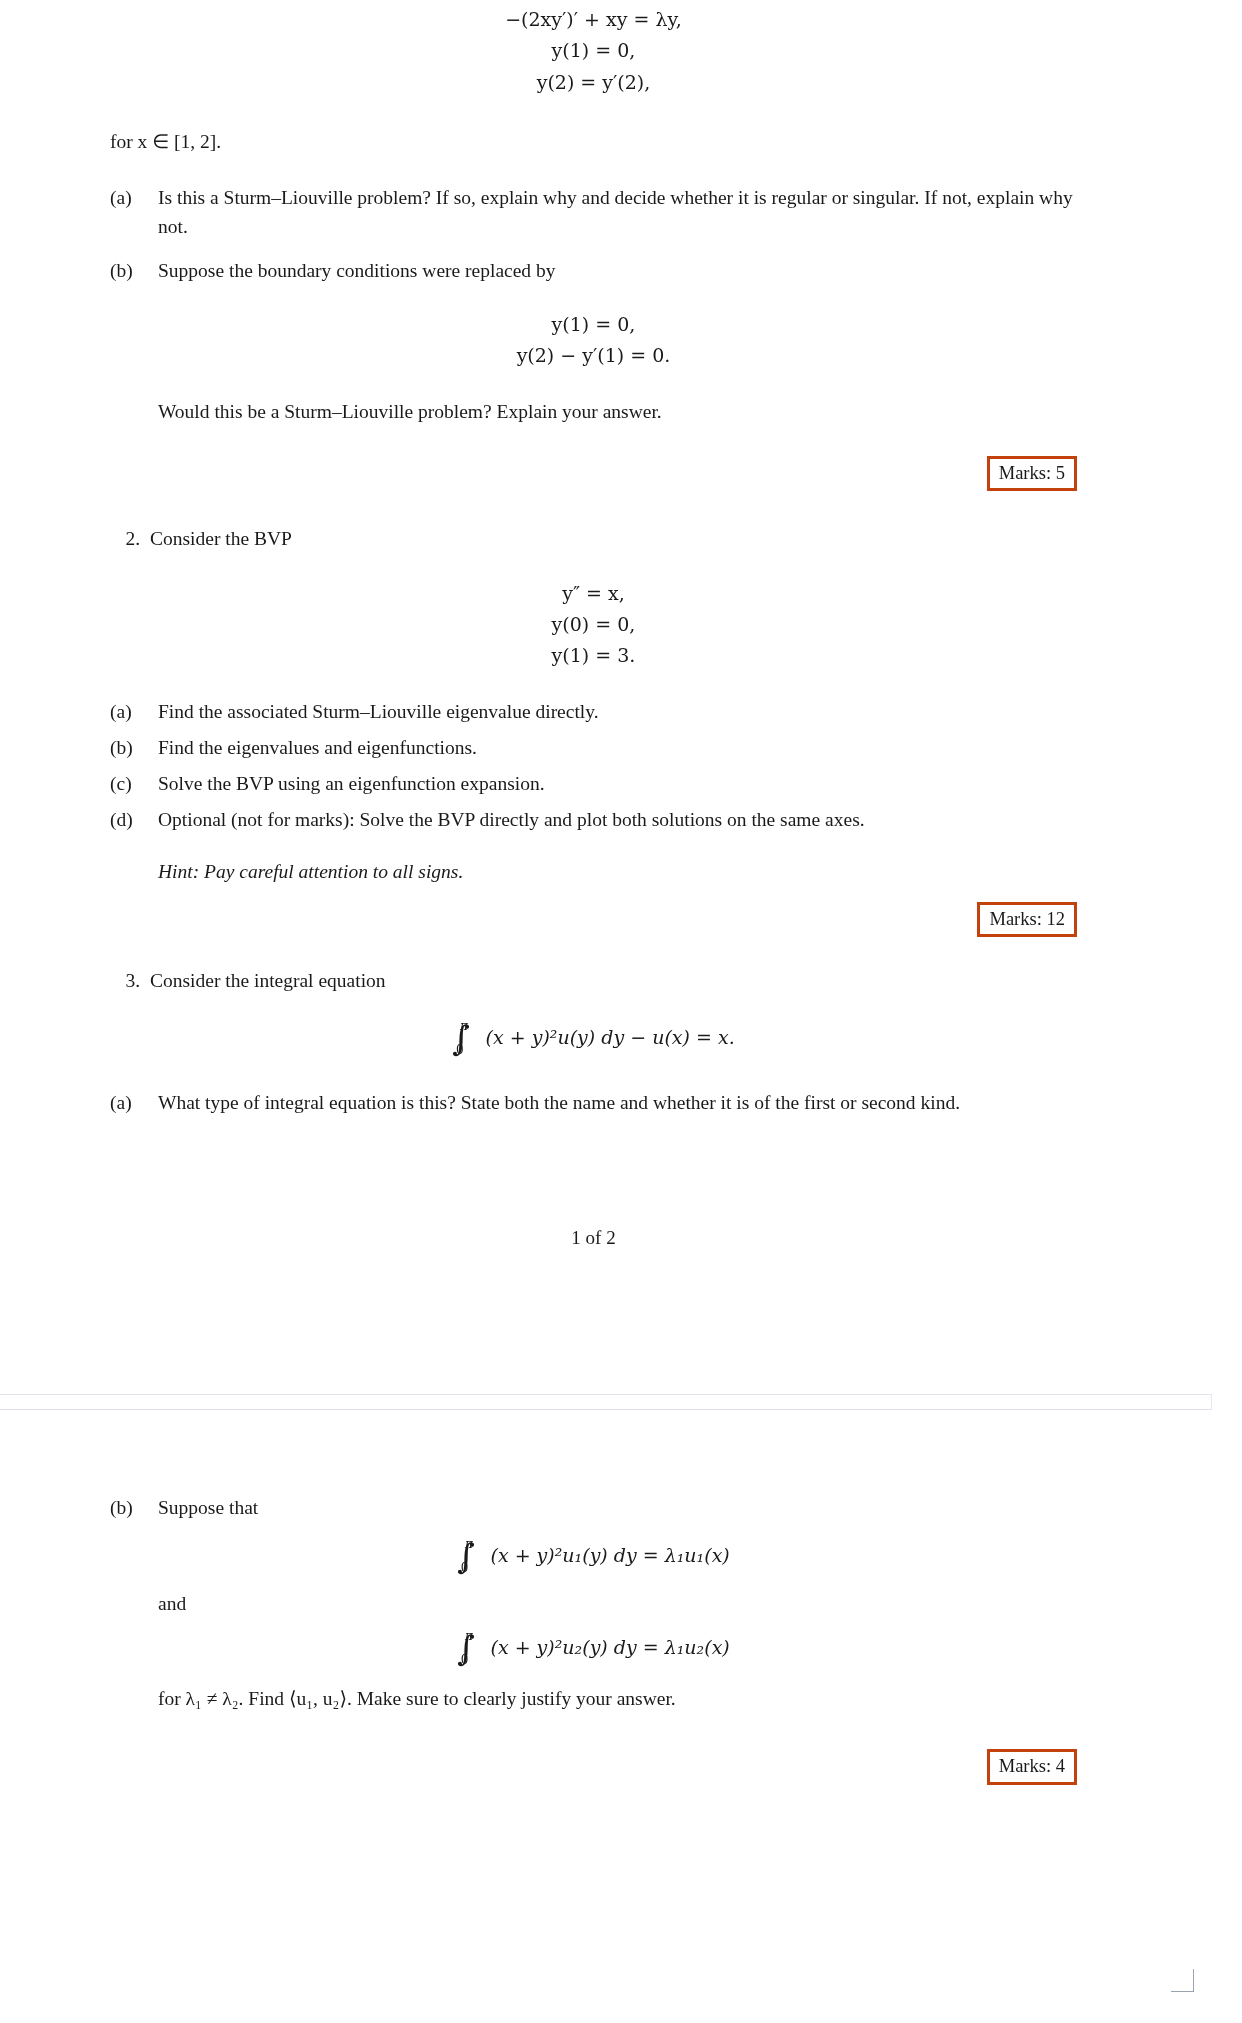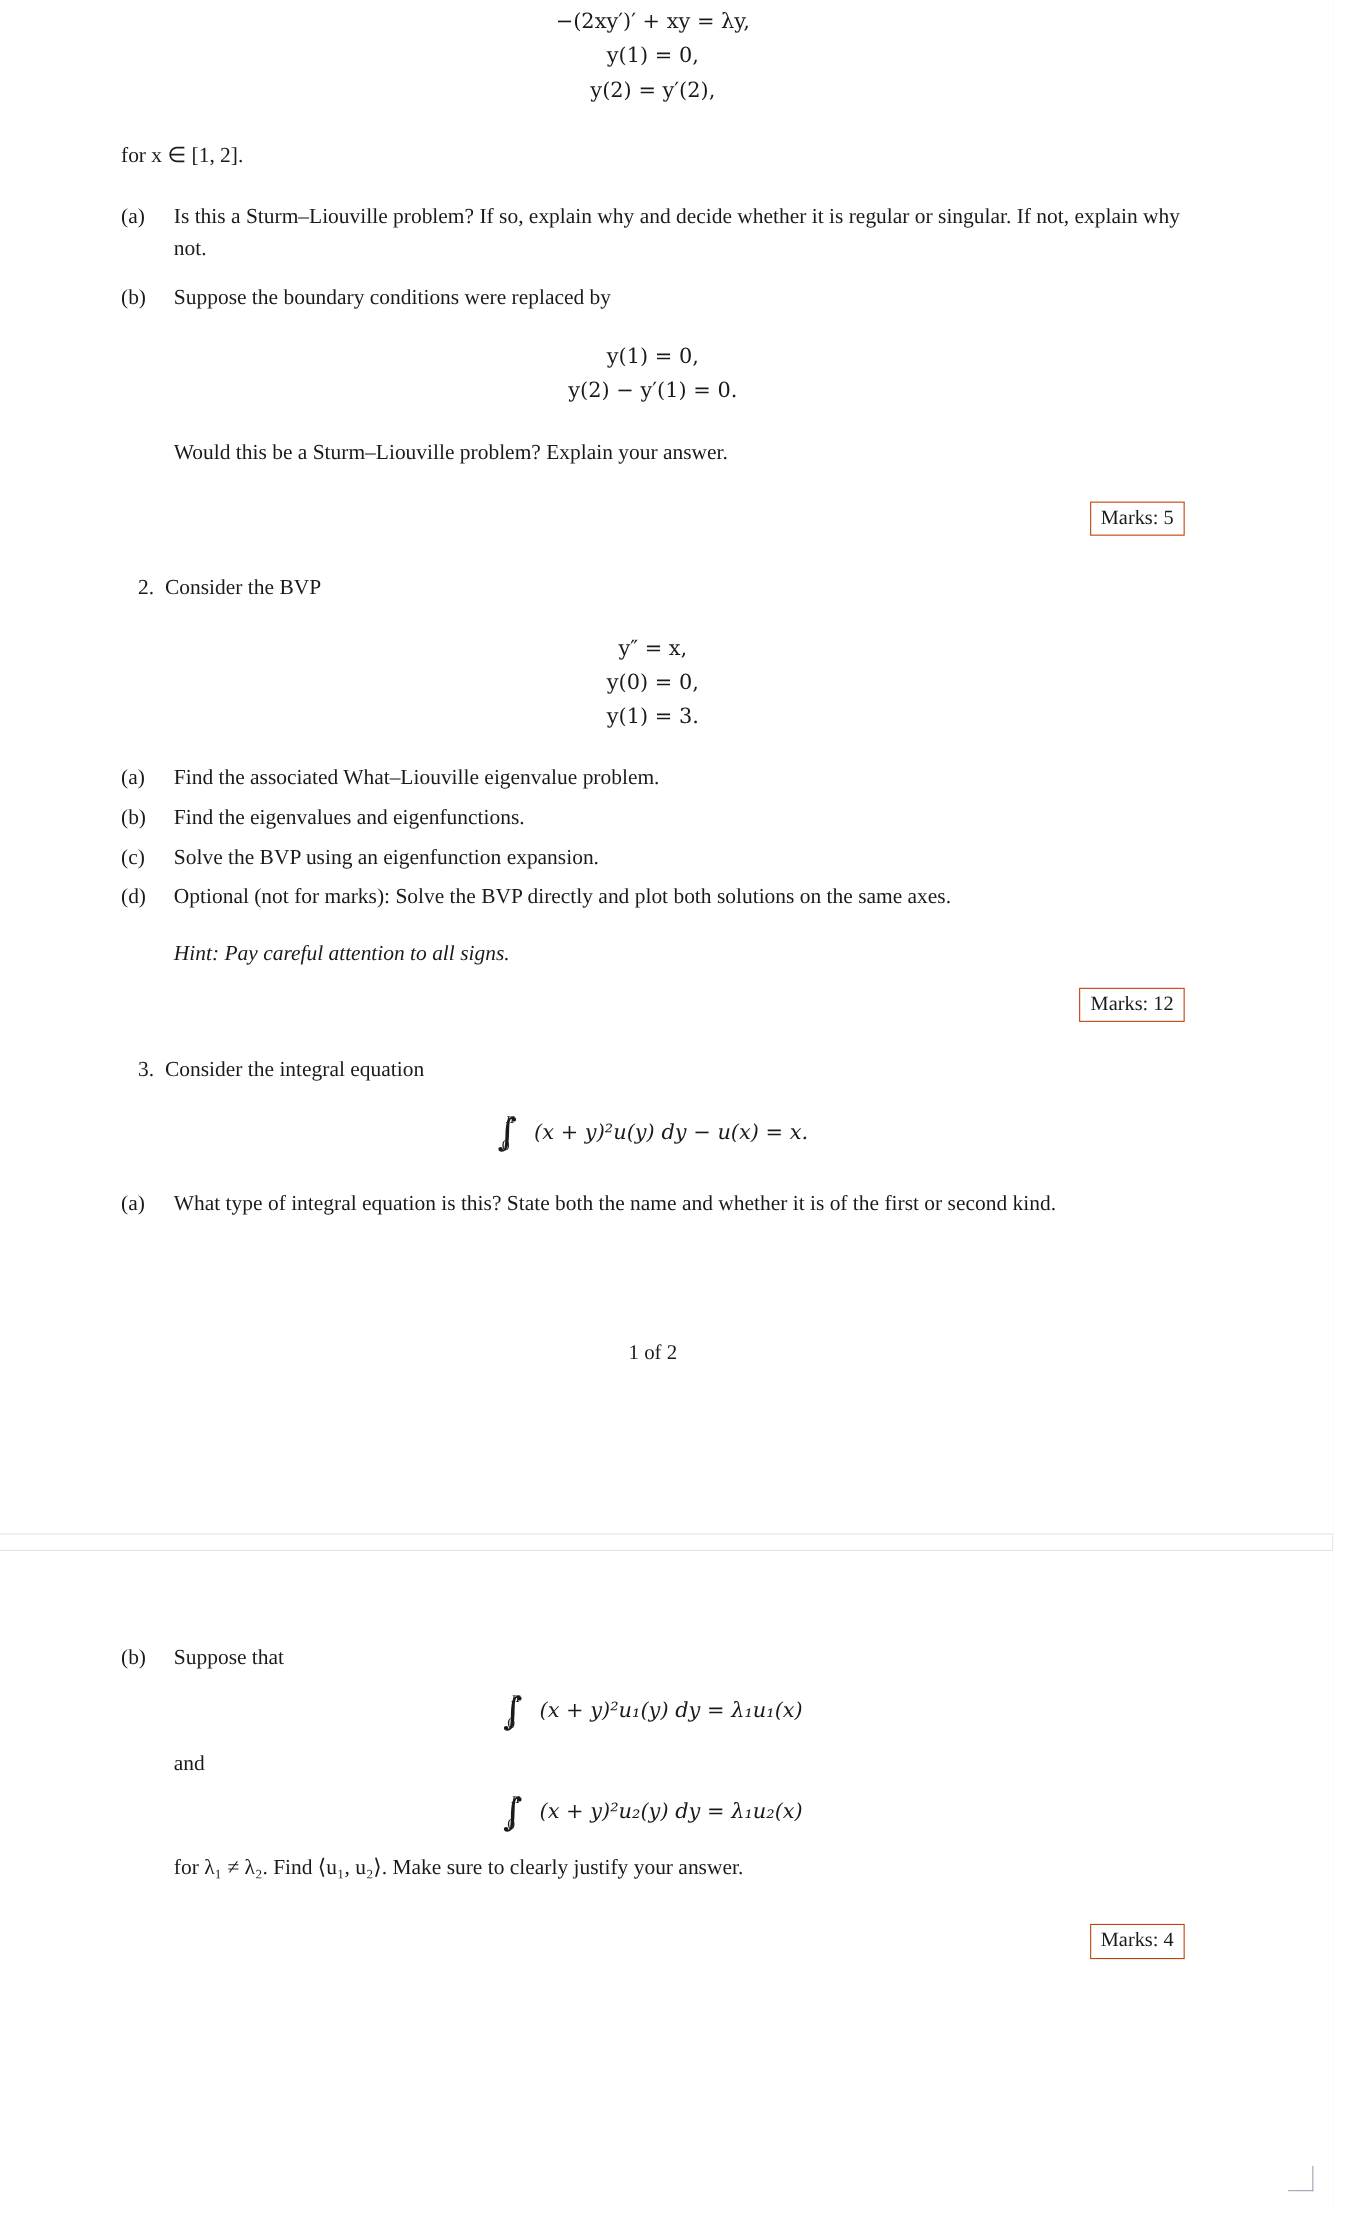--- a/index.html
+++ b/index.html
@@ -86,21 +86,21 @@
     flex: 0 0 30px;
     text-align: right;
     padding-right: 10px;
   }
   .indent-1 { padding-left: 48px; }
   .marks {
     display: flex;
     justify-content: flex-end;
   }
   .marks-box {
-    border: 1px solid #c2410c;
+    border: 3px solid #c2410c;
     padding: 3px 9px 4px 9px;
     font-size: 18.5px;
     line-height: 1.2;
     background: #fff;
   }
   .footer-page {
     text-align: center;
     font-size: 19px;
   }
   .hint { font-style: italic; font-size: 19.5px; }
@@ -181,21 +181,21 @@
 
       <div class="mathblock" style="margin-top:24px;">
         <span class="mathline">y″ = x,</span>
         <span class="mathline">y(0) = 0,</span>
         <span class="mathline">y(1) = 3.</span>
       </div>
 
       <div style="margin-top:26px;">
         <div class="item-row">
           <span class="item-label">(a)</span>
-          <span class="item-body">Find the associated What–Liouville eigenvalue problem.</span>
+          <span class="item-body">Find the associated Sturm–Liouville eigenvalue directly.</span>
         </div>
         <div class="item-row" style="margin-top:8px;">
           <span class="item-label">(b)</span>
           <span class="item-body">Find the eigenvalues and eigenfunctions.</span>
         </div>
         <div class="item-row" style="margin-top:8px;">
           <span class="item-label">(c)</span>
           <span class="item-body">Solve the BVP using an eigenfunction expansion.</span>
         </div>
         <div class="item-row" style="margin-top:8px;">

